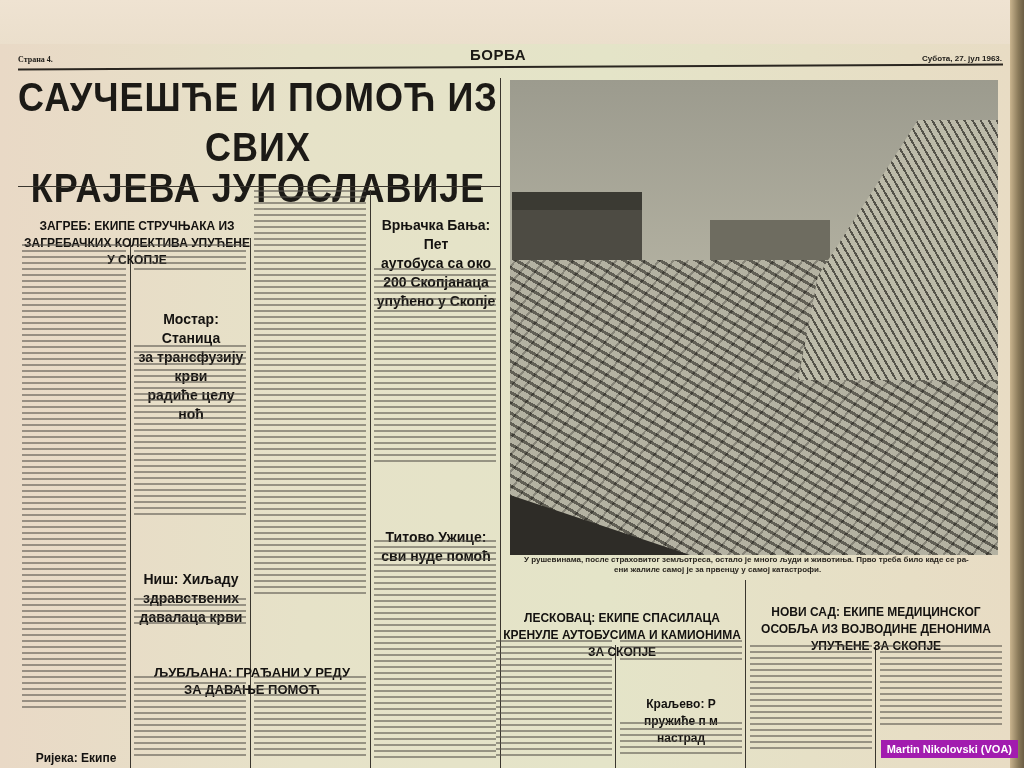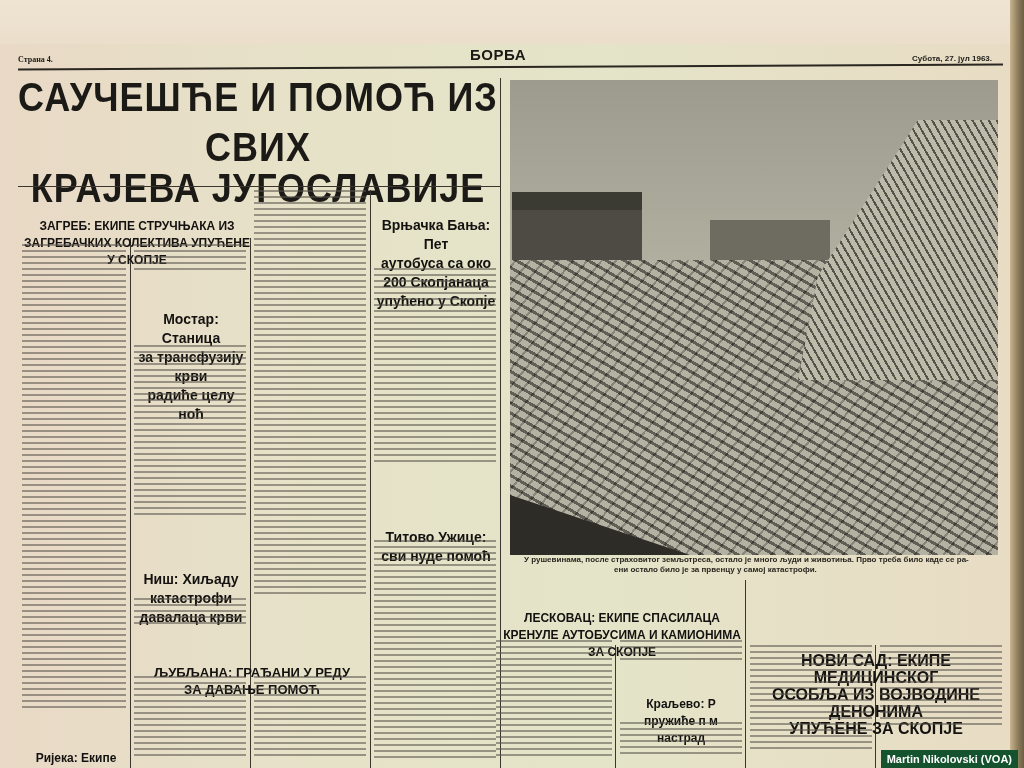--- a/index.html
+++ b/index.html
@@ -8,21 +8,21 @@
   .page{position:absolute;left:0;top:0;width:1012px;height:768px;
         background:linear-gradient(90deg,#e9d9c6 0%,#e6e2c8 30%,#e4e4c8 60%,#e8dcc4 100%);}
   .binding{position:absolute;right:0;top:0;width:14px;height:768px;
         background:linear-gradient(90deg,#c9b48e,#8a7a5a 60%,#6b5d44);}
   .topband{position:absolute;left:0;top:0;width:1012px;height:44px;
         background:linear-gradient(180deg,#efe3d2,#ebdfcc);}
   .masthead{position:absolute;left:0;top:46px;width:1012px;height:20px;}
   .masthead .paper{position:absolute;left:470px;top:0;font-family:"Liberation Sans",sans-serif;
         font-weight:bold;font-size:15px;letter-spacing:0.5px;}
   .masthead .pg{position:absolute;left:18px;top:9px;font-size:8px;font-weight:bold;font-family:Liberation Serif, serif;}
-  .masthead .date{position:absolute;right:20px;top:8px;font-size:8px;font-weight:bold;font-family:"Liberation Sans",sans-serif;}
+  .masthead .date{position:absolute;right:10px;top:8px;font-size:8px;font-weight:bold;font-family:"Liberation Sans",sans-serif;}
   .rule{position:absolute;left:18px;top:66px;width:985px;height:2px;background:#2a2620;transform:rotate(-0.3deg);}
   .banner{position:absolute;left:18px;top:78px;width:480px;text-align:center;
         font-family:"Liberation Sans",sans-serif;font-weight:900;line-height:44px;letter-spacing:1px;}
   .banner .l1{font-size:36px;transform:scaleY(1.15);display:block;}
   .banner .l2{font-size:36px;transform:scaleY(1.15);display:block;}
   .vline{position:absolute;background:#3a362e;width:1px;}
   .hline{position:absolute;background:#3a362e;height:1px;}
   .head{position:absolute;text-align:center;font-family:"Liberation Sans",sans-serif;font-weight:bold;
         line-height:17px;color:#141210;margin-top:28px;}
   .head.small{font-size:12px;}
@@ -41,21 +41,21 @@
           repeating-linear-gradient(30deg,rgba(40,38,32,.55) 0 3px,rgba(200,198,180,.4) 3px 9px),
           repeating-linear-gradient(-50deg,rgba(30,28,24,.45) 0 2px,rgba(220,218,200,.3) 2px 11px),
           #8f8d80;}
   .photo .pile{position:absolute;right:0;top:40px;width:200px;height:260px;
         background:repeating-linear-gradient(60deg,rgba(30,28,24,.6) 0 2px,rgba(210,208,190,.5) 2px 7px),#a7a594;
         clip-path:polygon(60% 0,100% 0,100% 100%,0 100%,10% 60%);}
   .photo .shadow{position:absolute;left:0;bottom:0;width:180px;height:60px;background:#2e2c27;
         clip-path:polygon(0 0,100% 100%,0 100%);}
   .caption{position:absolute;left:508px;top:555px;width:496px;font-size:8px;line-height:10px;font-weight:bold;
         font-family:"Liberation Sans",sans-serif;color:#2a2620;margin-left:16px;}
-  .credit{position:absolute;right:6px;bottom:0;background:#14532d;color:#fff;
+  .credit{position:absolute;right:6px;bottom:10px;background:#a21caf;color:#fff;
         font-family:"Liberation Sans",sans-serif;font-weight:bold;font-size:11px;padding:3px 6px;}
 </style>
 </head>
 <body>
 
 <div class="page">
   <div class="topband"></div>
 
   <div class="masthead">
     <span class="pg">Страна 4.</span>
@@ -97,21 +97,21 @@
     <div>радиће целу ноћ</div>
   </div>
 
   <div class="head med" style="left:374px;top:500px;width:124px;">
     <div>Титово Ужице:</div>
     <div>сви нуде помоћ</div>
   </div>
 
   <div class="head med" style="left:134px;top:542px;width:114px;">
     <div>Ниш: Хиљаду</div>
-    <div>катастрофи</div>
+    <div>здравствених</div>
     <div>давалаца крви</div>
   </div>
 
   <div class="head small" style="left:134px;top:636px;width:236px;font-size:13px;">
     <div>ЉУБЉАНА: ГРАЂАНИ У РЕДУ</div>
     <div>ЗА ДАВАЊЕ ПОМОЋ</div>
   </div>
 
   <div class="head small" style="left:22px;top:722px;width:108px;font-size:12px;">
     <div>Ријека: Екипе</div>
@@ -124,21 +124,21 @@
     <div>КРЕНУЛЕ АУТОБУСИМА И КАМИОНИМА</div>
     <div>ЗА СКОПЈЕ</div>
   </div>
 
   <div class="head small" style="left:618px;top:668px;width:126px;font-size:12px;">
     <div>Краљево: Р</div>
     <div>пружиће п м</div>
     <div>настрад</div>
   </div>
 
-  <div class="head small" style="left:748px;top:624px;width:256px;font-size:16px;">
+  <div class="head small" style="left:748px;top:576px;width:256px;font-size:12px;">
     <div>НОВИ САД: ЕКИПЕ МЕДИЦИНСКОГ</div>
     <div>ОСОБЉА ИЗ ВОЈВОДИНЕ ДЕНОНИМА</div>
     <div>УПУЋЕНЕ ЗА СКОПЈЕ</div>
   </div>
 
   <div class="textblock" style="left:22px;top:244px;width:104px;">
     <i></i>
       <i></i>
       <i></i>
       <i></i>
@@ -514,19 +514,19 @@
   <div class="photo">
     <div class="sky"></div>
     <div class="bldg"></div>
     <div class="bldg2"></div>
     <div class="rubble"></div>
     <div class="pile"></div>
     <div class="shadow"></div>
   </div>
   <div class="caption">
     <div>У рушевинама, после страховитог земљотреса, остало је много људи и животиња. Прво треба било каде се ра-</div>
-    <div style="padding-left:90px;">ени остало било је за првенцу у самој катастрофи.</div>
+    <div style="padding-left:90px;">ени жалиле самој је за првенцу у самој катастрофи.</div>
   </div>
 </div>
 
 <div class="binding"></div>
 
 <div class="credit">Martin Nikolovski (VOA)</div>
 
 </body></html>

